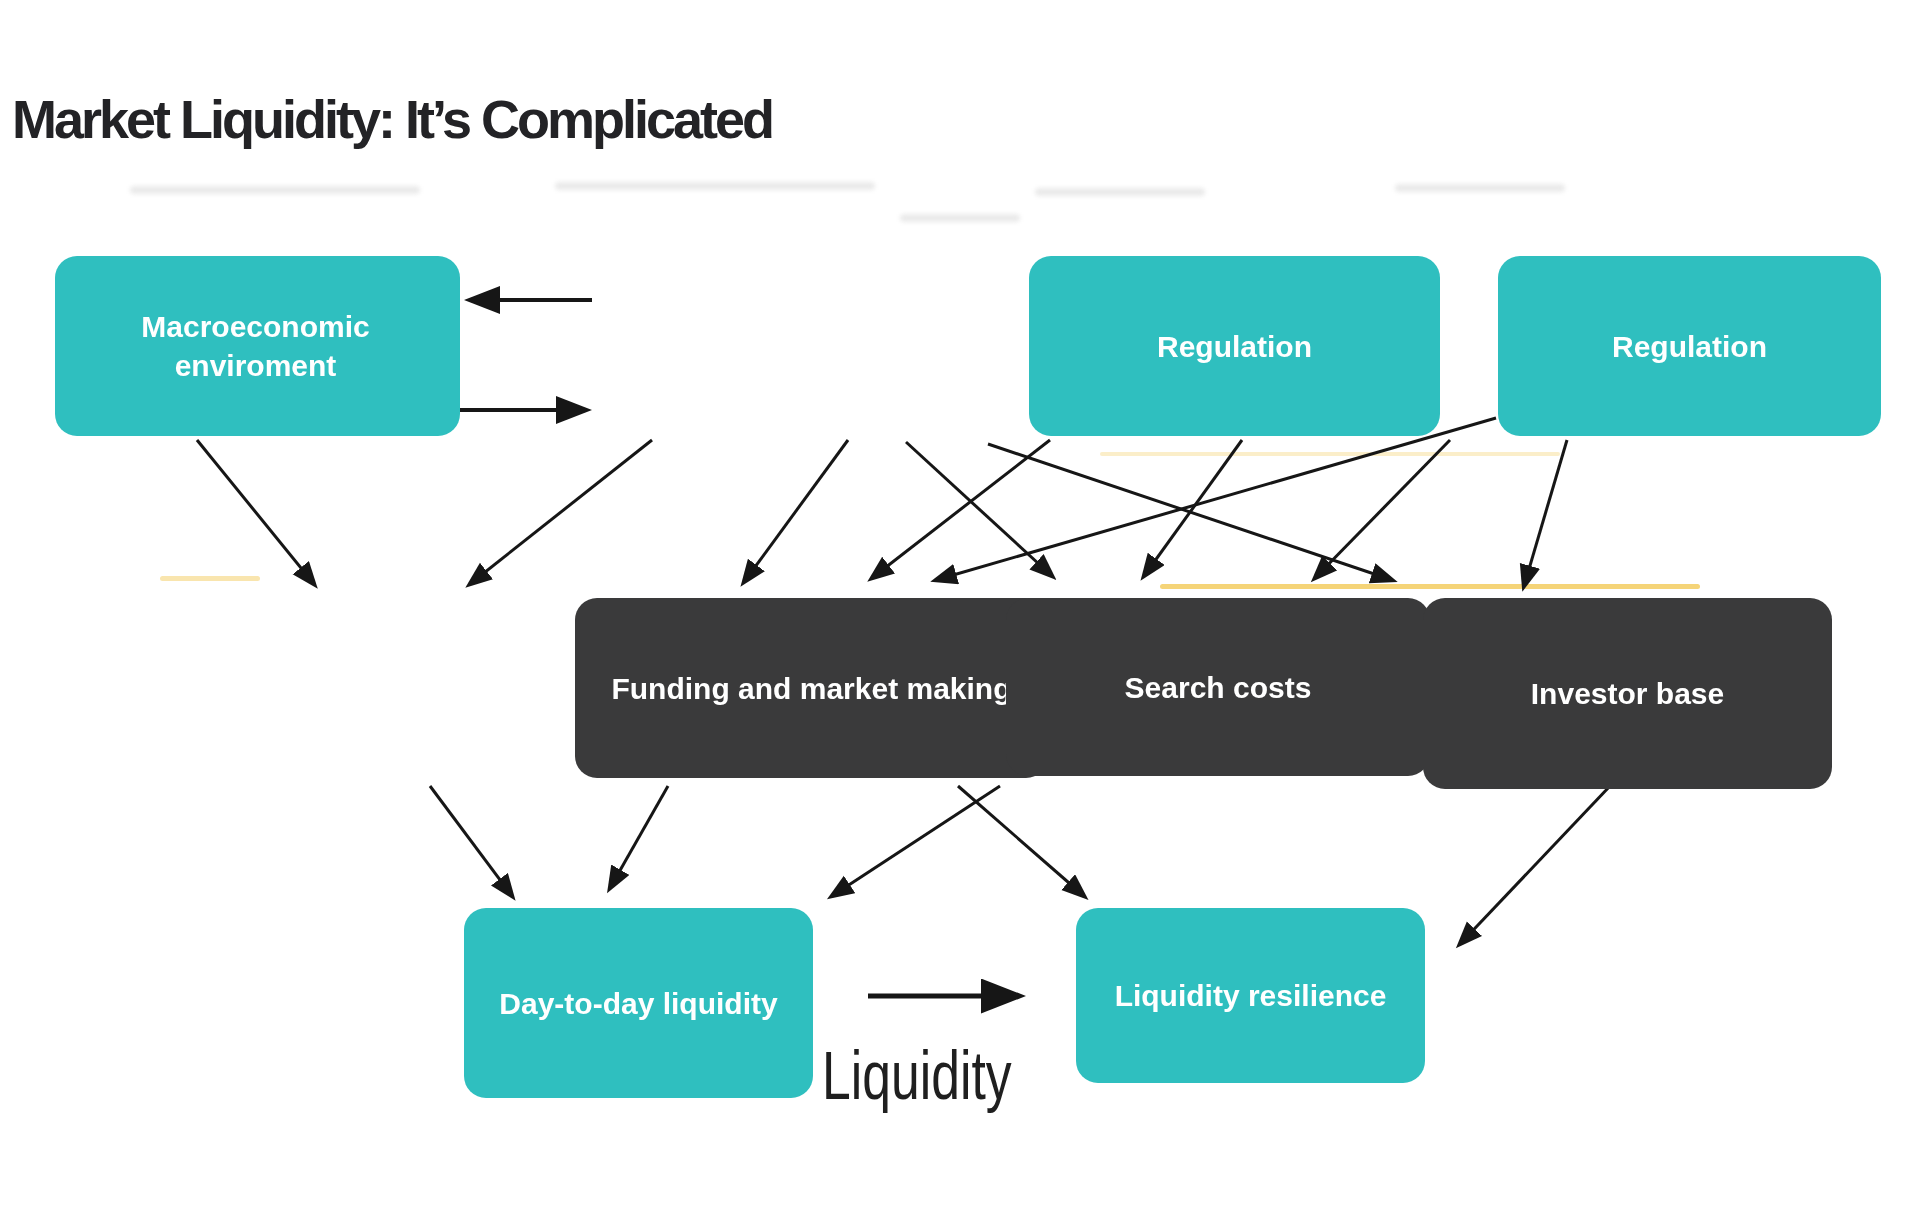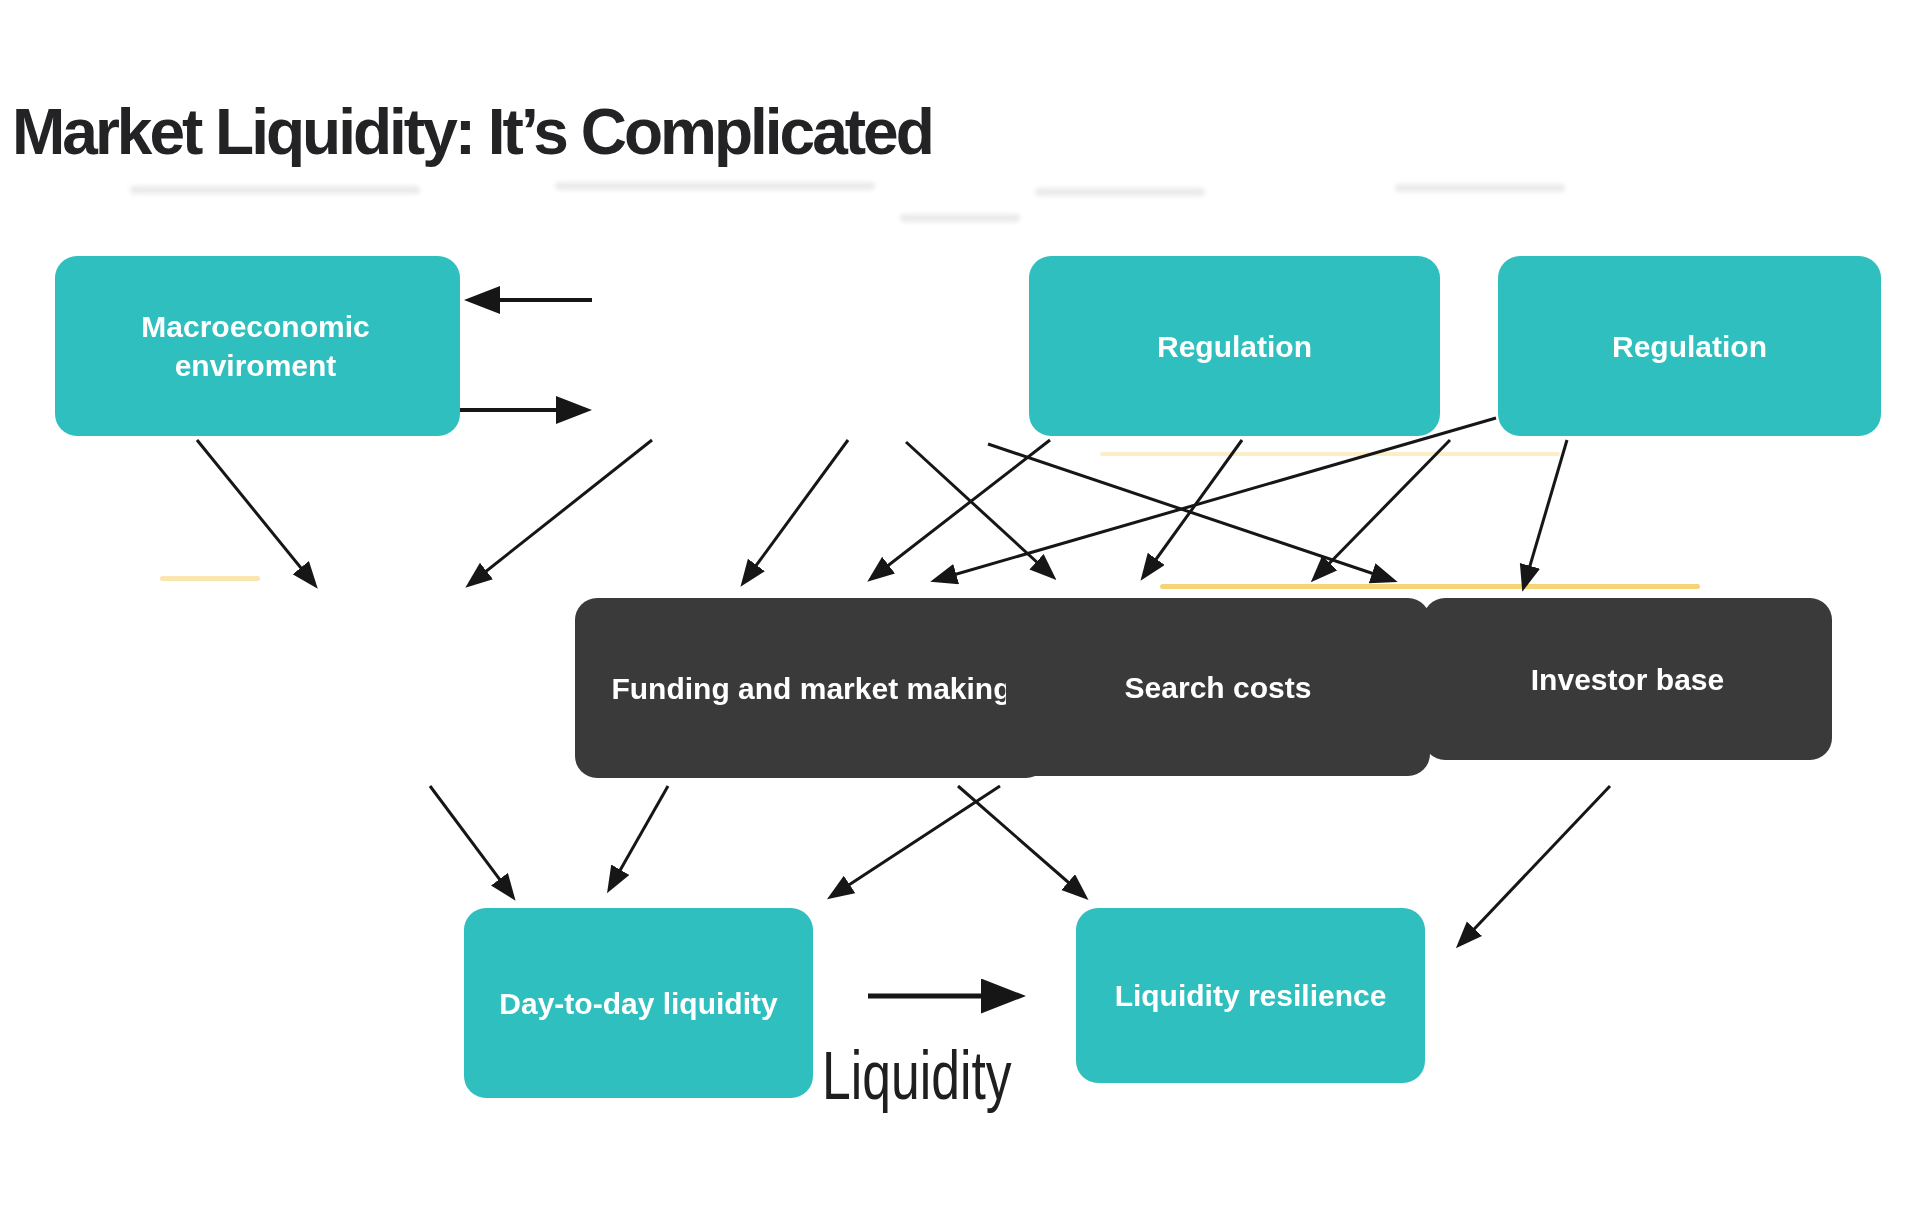--- a/index.html
+++ b/index.html
@@ -3,42 +3,42 @@
 <meta charset="utf-8">
 <style>
   html,body{margin:0;padding:0;background:#ffffff;}
   body{
     width:1920px;height:1205px;position:relative;overflow:hidden;
     font-family:"Liberation Sans", sans-serif;
   }
   .stage{position:absolute;inset:0;}
   .page-title{
     position:absolute;left:12px;top:52px;
-    font-size:64px;font-weight:800;letter-spacing:-3px;
+    font-size:54px;font-weight:800;letter-spacing:-3px;
     color:var(--title);white-space:nowrap;
   }
   #arrows{position:absolute;left:0;top:0;z-index:1;}
   .node{
     position:absolute;z-index:2;border-radius:22px;
     display:flex;align-items:center;justify-content:center;text-align:center;
     color:#ffffff;font-weight:700;font-size:30px;line-height:1.3;
     padding:0 30px;box-sizing:border-box;
   }
   .teal{background:var(--teal);}
   .dark{background:var(--dark);}
   
   .n-macro      {left:55px;  top:256px; width:405px; height:180px;padding-left:26px;}
   .n-monetary   {left:592px; top:256px; width:403px; height:180px;}
   .n-technology {left:1029px;top:256px; width:411px; height:180px;}
   .n-regulation {left:1498px;top:256px; width:383px; height:180px;}
   
   .n-risk       {left:149px; top:598px; width:415px; height:180px;}
   .n-funding    {left:575px; top:598px; width:473px; height:180px;}
   .n-search     {left:1006px;top:598px; width:424px; height:178px;}
-  .n-investor   {left:1423px;top:598px; width:409px; height:162px;}
+  .n-investor   {left:1423px;top:598px; width:409px; height:191px;}
   
   .n-day        {left:464px; top:908px; width:349px; height:190px;}
   .n-resilience {left:1076px;top:908px; width:349px; height:175px;}
   .liquidity-label{
     position:absolute;left:822px;top:1036px;z-index:2;
     font-size:68px;font-weight:500;color:#1f1f1f;
     transform:scaleX(0.76);transform-origin:left center;
     letter-spacing:0px;white-space:nowrap;
   }
   .highlight{position:absolute;z-index:0;background:var(--highlight);border-radius:3px;}

